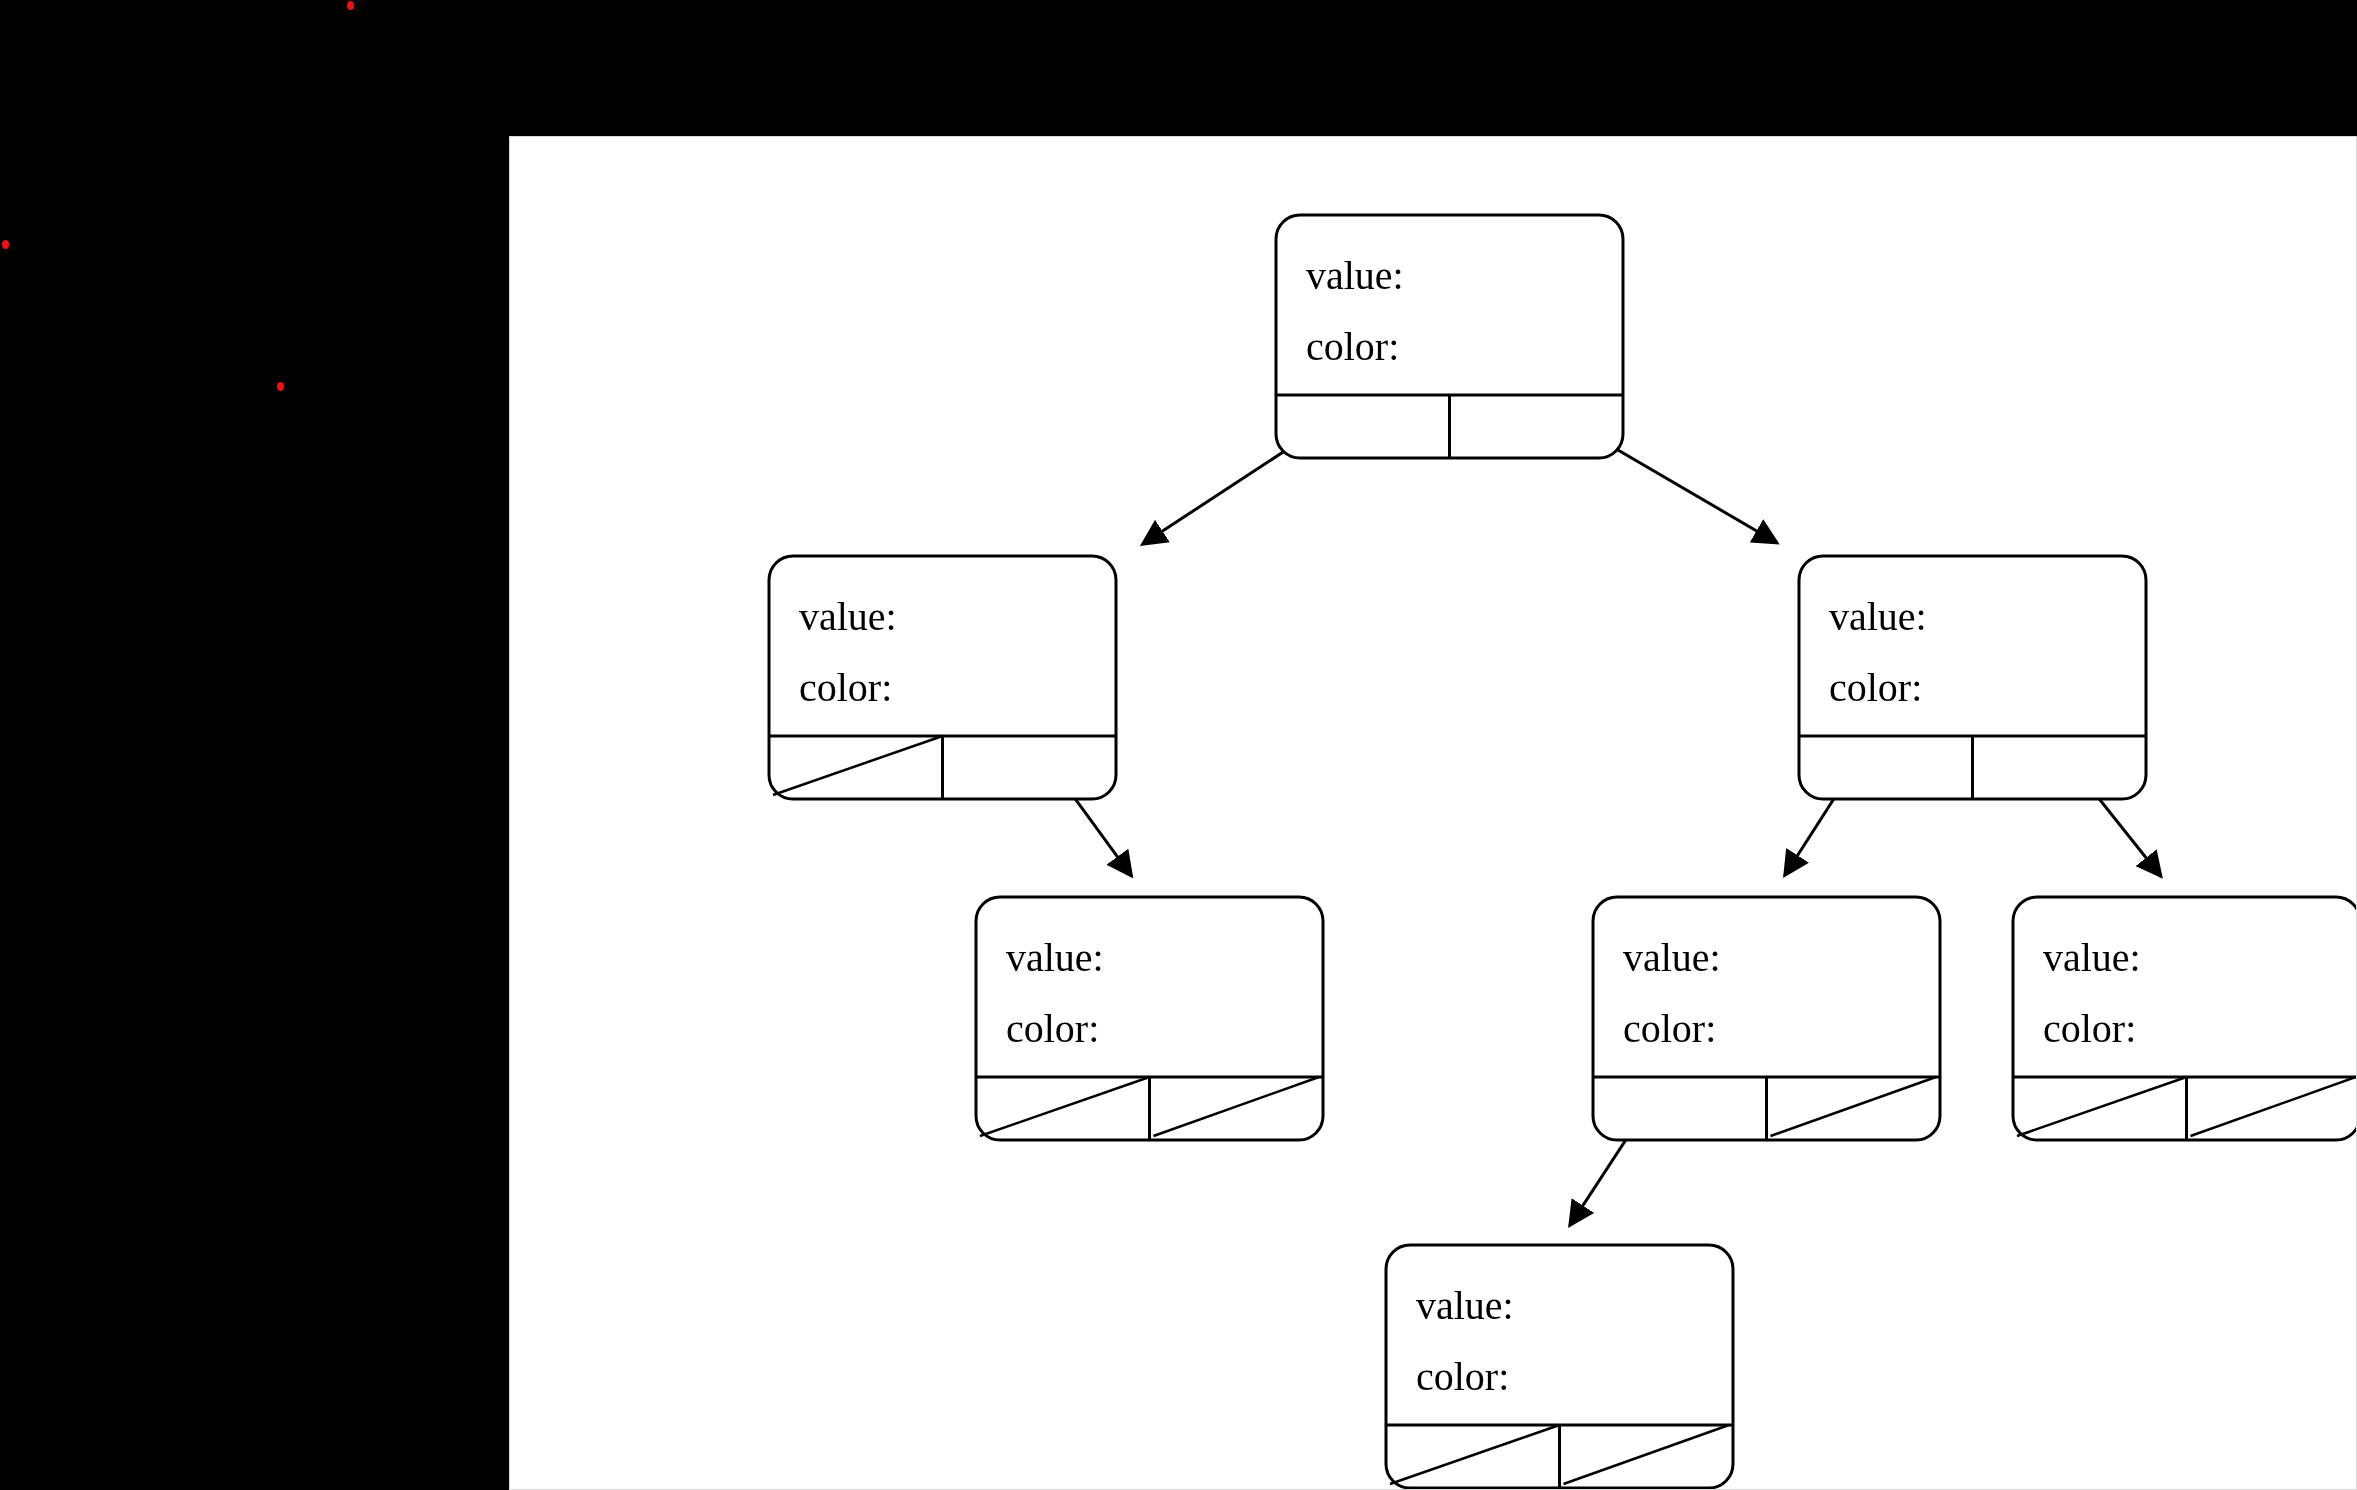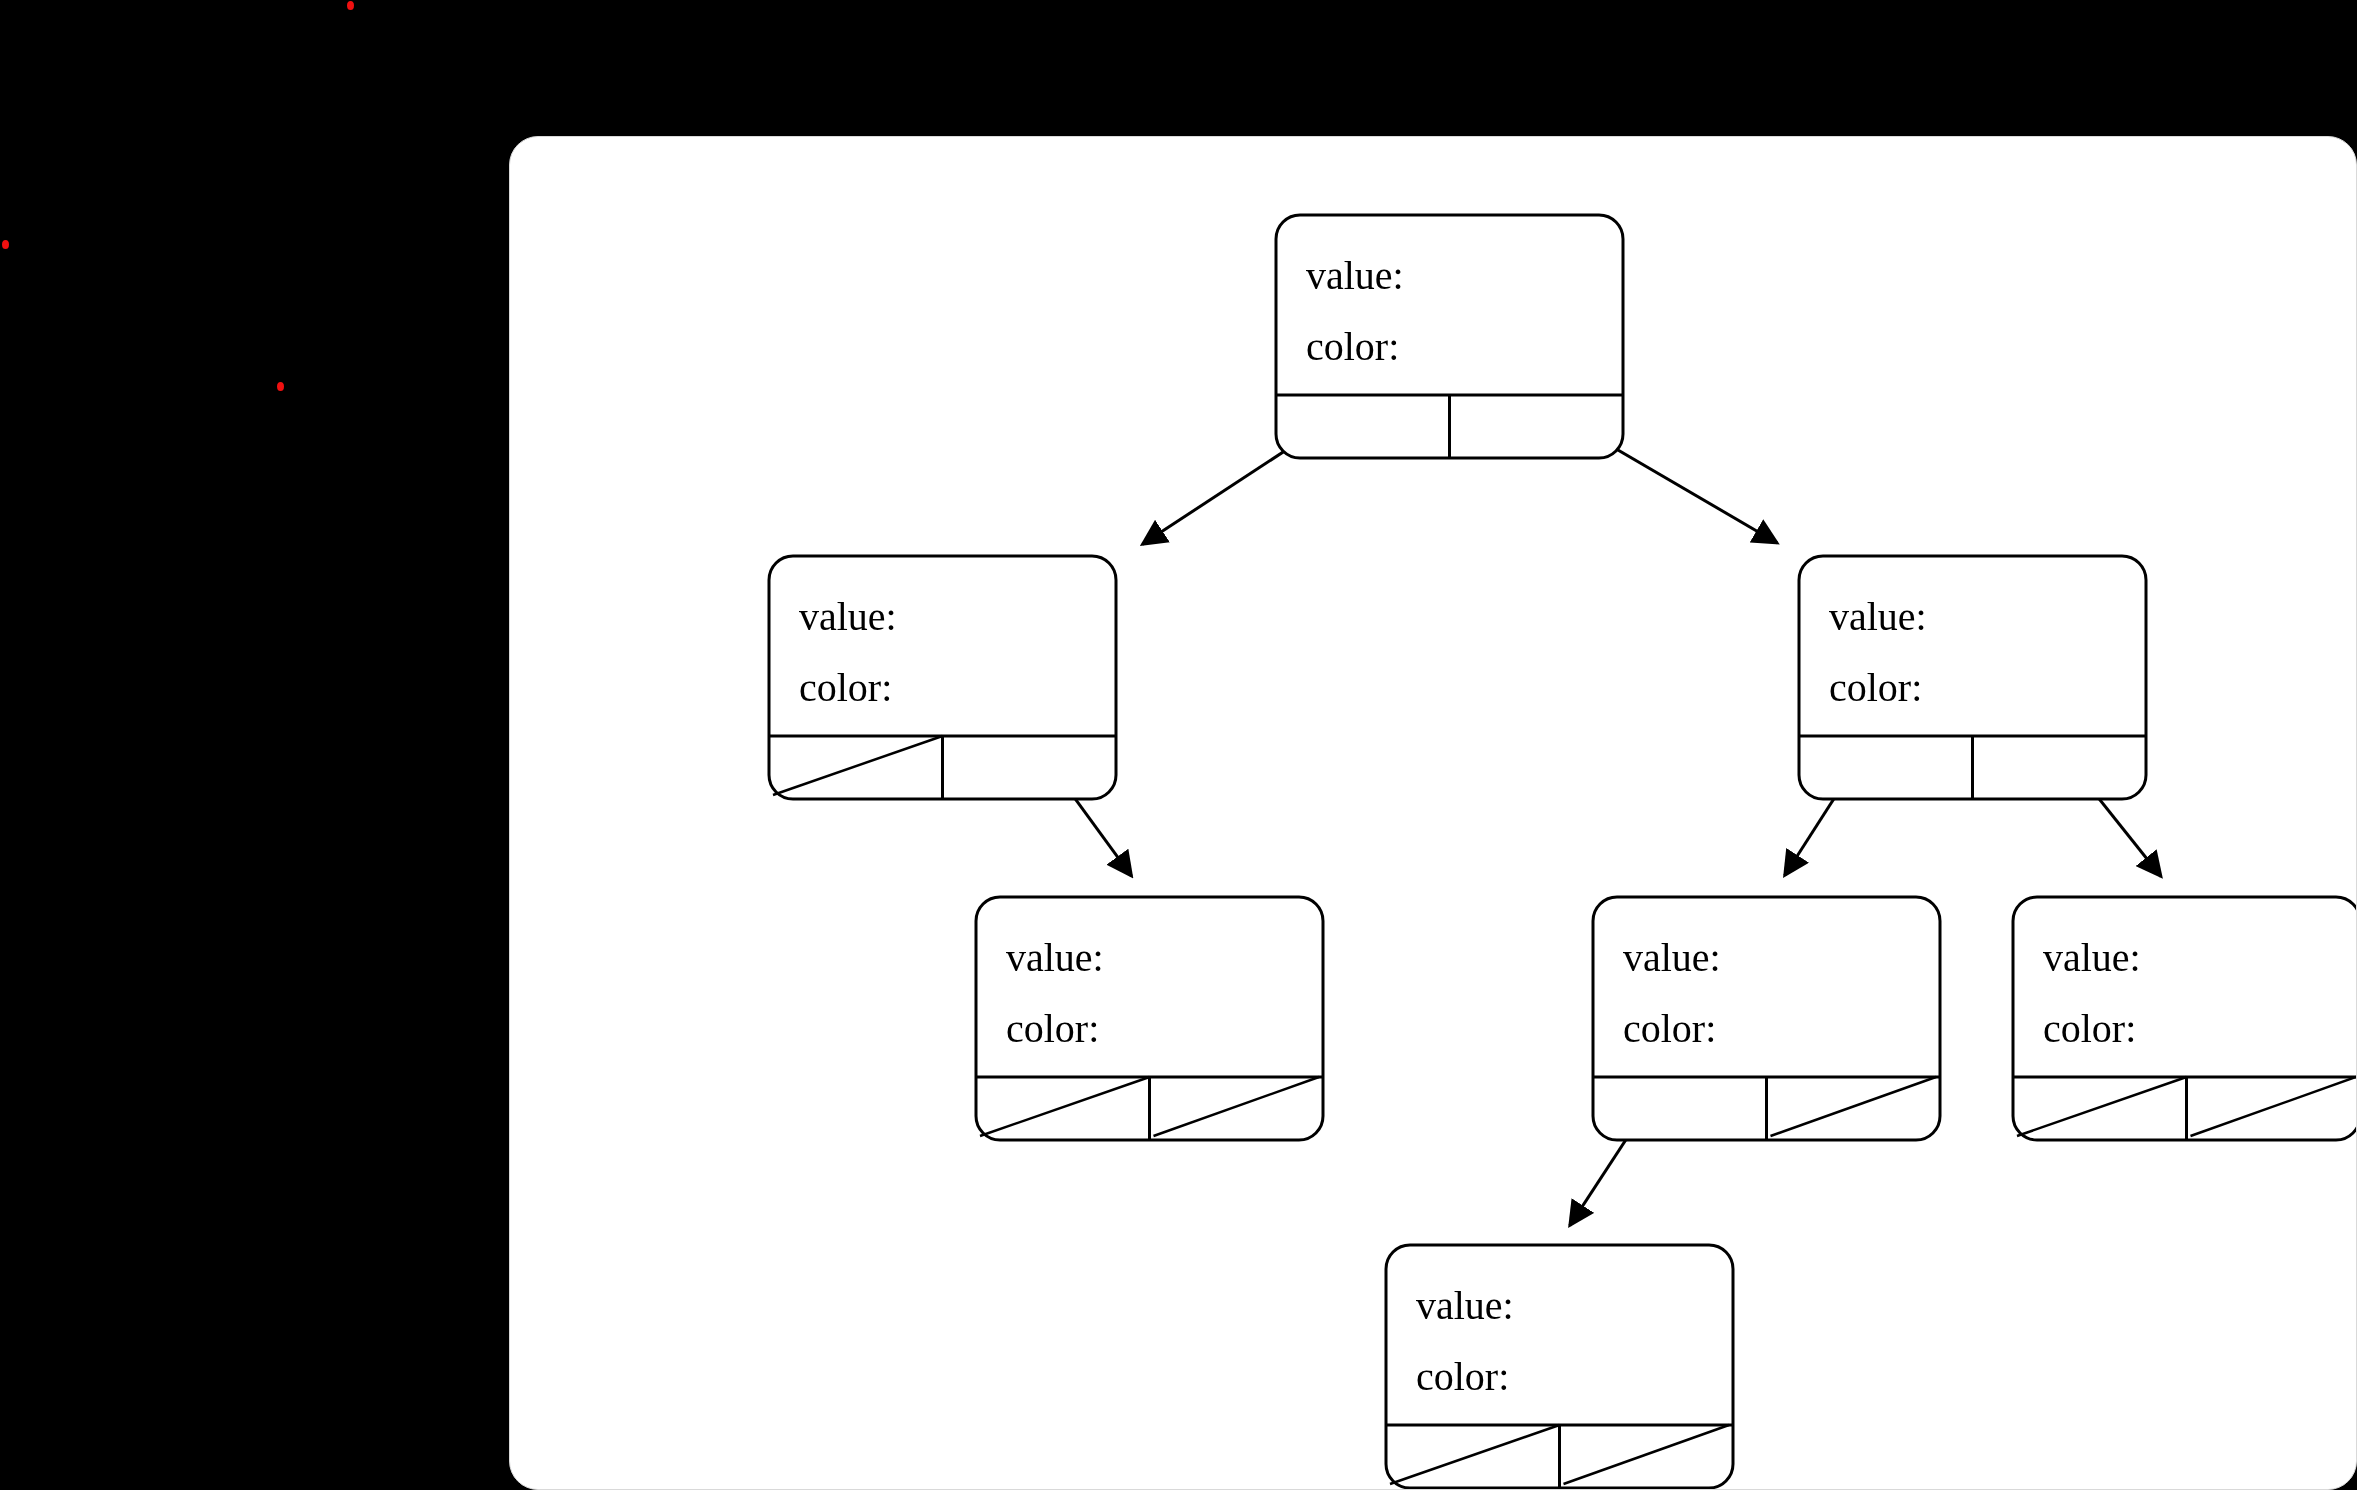--- a/index.html
+++ b/index.html
@@ -44,21 +44,21 @@
 </style>
 </head>
 <body>
 
 <div id="screen">
 
   <div class="marker-dot" style="left:347px;top:1px;"></div>
   <div class="marker-dot" style="left:2px;top:240px;"></div>
   <div class="marker-dot" style="left:277px;top:382px;"></div>
 
-  <div id="canvas-panel" style="left:509px;top:136px;width:1848px;height:1354px;border-radius:29px;">
+  <div id="canvas-panel" style="left:509px;top:136px;width:1848px;height:1354px;">
     <svg id="tree-svg" width="1848" height="1354" viewBox="0 0 1848 1354" xmlns="http://www.w3.org/2000/svg">
         <defs>
           <marker id="arrowhead" markerWidth="9" markerHeight="9" refX="8" refY="4.5" orient="auto" markerUnits="strokeWidth">
             <path d="M0,0 L9,4.5 L0,9 z" fill="#000000"></path>
           </marker>
         </defs>
         <g>
           <g>
             <line x1="851" y1="264" x2="632.383378073276" y2="407.23157988302603" stroke="#000000" stroke-width="3" marker-end="url(#arrowhead)"></line>
           </g>

